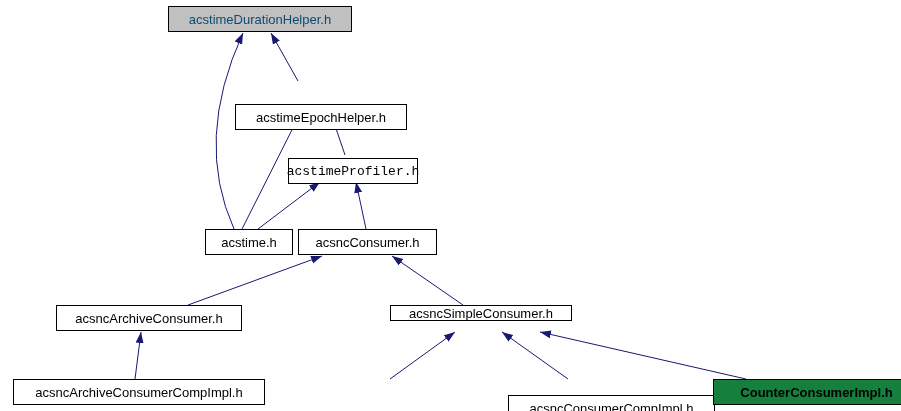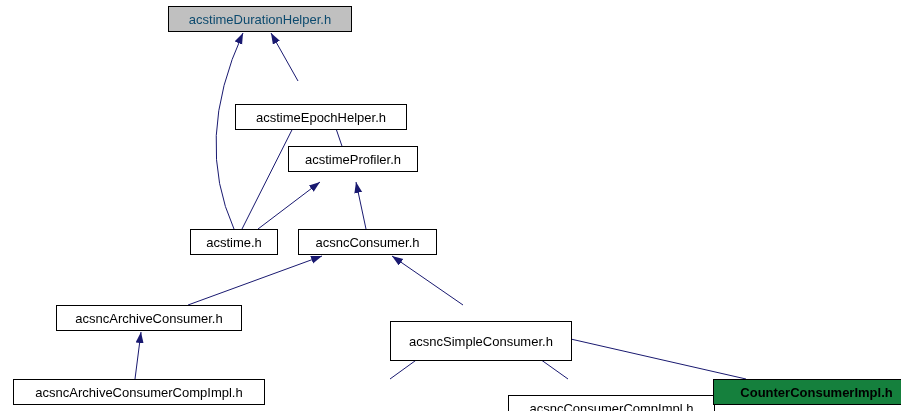--- a/index.html
+++ b/index.html
@@ -58,21 +58,21 @@
       <path d="M188,305 L322,256" fill="none" stroke="#191970" stroke-width="1" marker-end="url(#arrowhead)"></path>
       <path d="M463,305 L392,256" fill="none" stroke="#191970" stroke-width="1" marker-end="url(#arrowhead)"></path>
       <path d="M135,379 L141,332" fill="none" stroke="#191970" stroke-width="1" marker-end="url(#arrowhead)"></path>
       <path d="M390,379 L455,332" fill="none" stroke="#191970" stroke-width="1" marker-end="url(#arrowhead)"></path>
       <path d="M568,379 L502,332" fill="none" stroke="#191970" stroke-width="1" marker-end="url(#arrowhead)"></path>
       <path d="M746,379 L540,332" fill="none" stroke="#191970" stroke-width="1" marker-end="url(#arrowhead)"></path>
     </svg>
 
 <div class="node selected" style="left: 168px; top: 6px; width: 184px; height: 26px; border-color: rgb(0, 0, 0); background: rgb(192, 192, 192); color: #0c4a6e;">acstimeDurationHelper.h</div>
     <div class="node" style="left: 235px; top: 81px; width: 172px; height: 26px; border-color: rgb(0, 0, 0); background: rgb(255, 255, 255); color: rgb(0, 0, 0); margin-top: 23px;">acstimeEpochHelper.h</div>
-    <div class="node" style="left: 288px; top: 146px; width: 130px; height: 26px; border-color: rgb(0, 0, 0); background: rgb(255, 255, 255); color: rgb(0, 0, 0);">acstimeProfiler.h</div>
-    <div class="node" style="left: 190px; top: 229px; width: 88px; height: 26px; border-color: rgb(0, 0, 0); background: rgb(255, 255, 255); color: rgb(0, 0, 0);">acstime.h</div>
+    <div class="node" style="left: 288px; top: 158px; width: 130px; height: 26px; border-color: rgb(0, 0, 0); background: rgb(255, 255, 255); color: rgb(0, 0, 0); font-family: Liberation Mono, monospace;">acstimeProfiler.h</div>
+    <div class="node" style="left: 205px; top: 229px; width: 88px; height: 26px; border-color: rgb(0, 0, 0); background: rgb(255, 255, 255); color: rgb(0, 0, 0);">acstime.h</div>
     <div class="node" style="left: 298px; top: 229px; width: 139px; height: 26px; border-color: rgb(0, 0, 0); background: rgb(255, 255, 255); color: rgb(0, 0, 0);">acsncConsumer.h</div>
     <div class="node" style="left: 56px; top: 305px; width: 186px; height: 26px; border-color: rgb(0, 0, 0); background: rgb(255, 255, 255); color: rgb(0, 0, 0);">acsncArchiveConsumer.h</div>
-    <div class="node" style="left: 390px; top: 321px; width: 182px; height: 40px; border-color: rgb(0, 0, 0); background: rgb(255, 255, 255); color: rgb(0, 0, 0);">acsncSimpleConsumer.h</div>
+    <div class="node" style="left: 390px; top: 305px; width: 182px; height: 16px; border-color: rgb(0, 0, 0); background: rgb(255, 255, 255); color: rgb(0, 0, 0);">acsncSimpleConsumer.h</div>
     <div class="node" style="left: 6px; top: 379px; width: 252px; height: 26px; border-color: rgb(0, 0, 0); background: rgb(255, 255, 255); color: rgb(0, 0, 0); margin-left: 7px;">acsncArchiveConsumerCompImpl.h</div>
     <div class="node" style="left: 508px; top: 379px; width: 207px; height: 26px; border-color: rgb(0, 0, 0); background: rgb(255, 255, 255); color: rgb(0, 0, 0); margin-top: 16px;">acsncConsumerCompImpl.h</div>
     <div class="node" style="left: 713px; top: 379px; width: 207px; height: 26px; border-color: rgb(0, 0, 0); background: #15803d; color: rgb(0, 0, 0); font-weight: bold;">CounterConsumerImpl.h</div>
   </div>
 
 </body></html>

